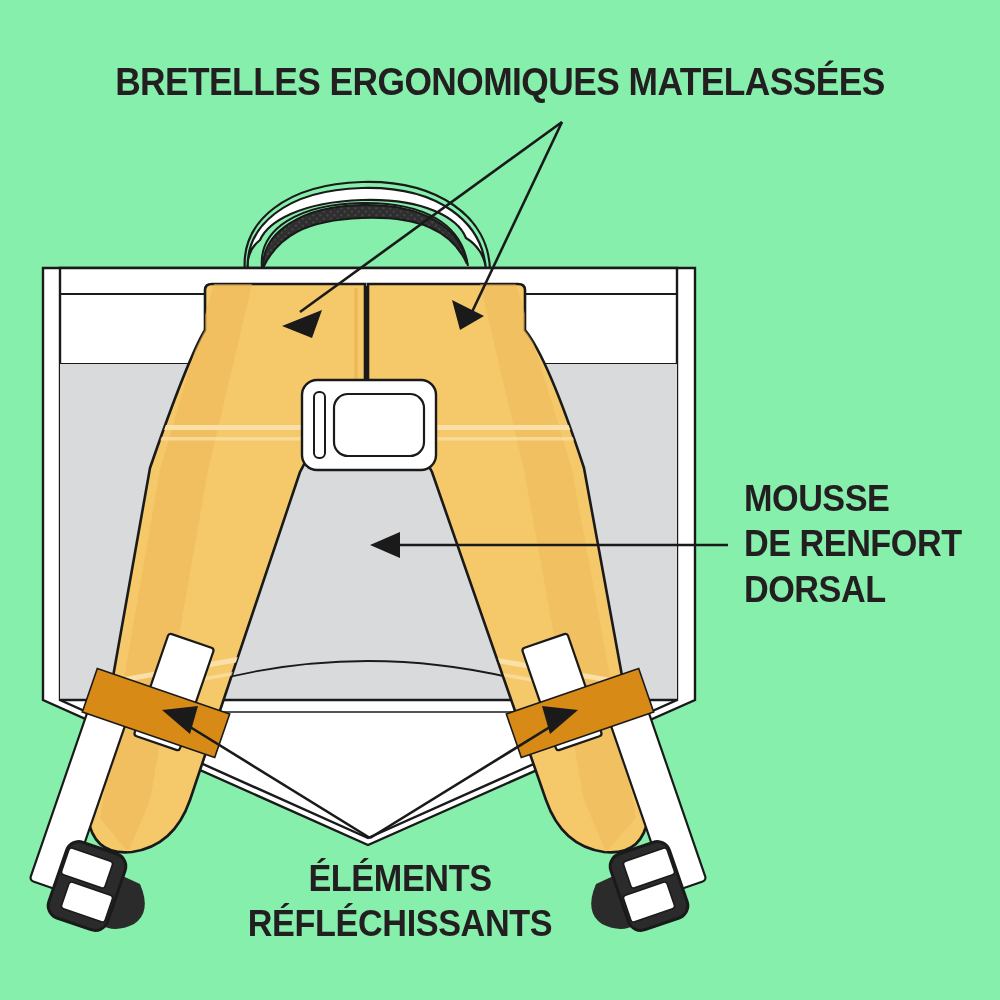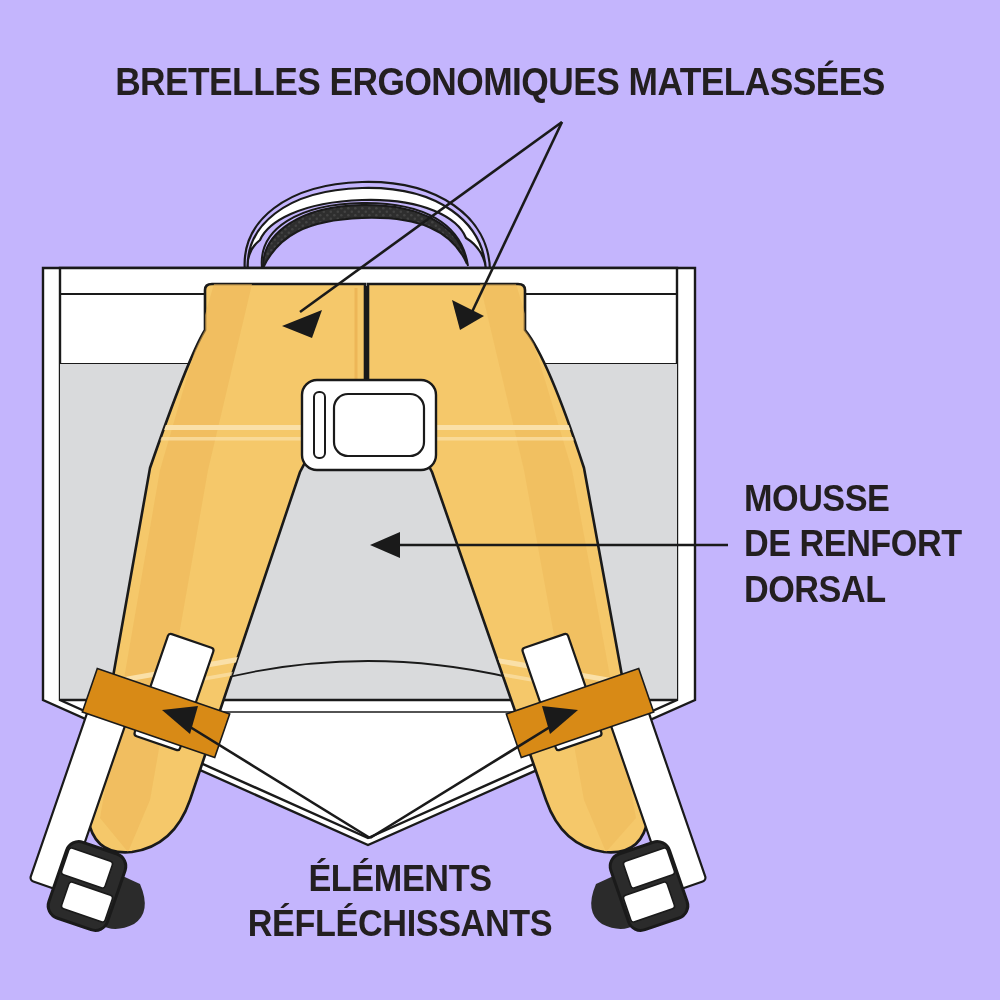--- a/index.html
+++ b/index.html
@@ -11,21 +11,21 @@
     width: 1000px;
     height: 1000px;
     font-family: "Liberation Sans", sans-serif;
     position: relative;
     overflow: hidden;
   }
   #stage {
     position: relative;
     width: 1000px;
     height: 1000px;
-    background: #c4b5fd;
+    background: #86efac;
   }
   svg.illustration {
     position: absolute;
     left: 0;
     top: 0;
     width: 1000px;
     height: 1000px;
   }
   .anno {
     position: absolute;

